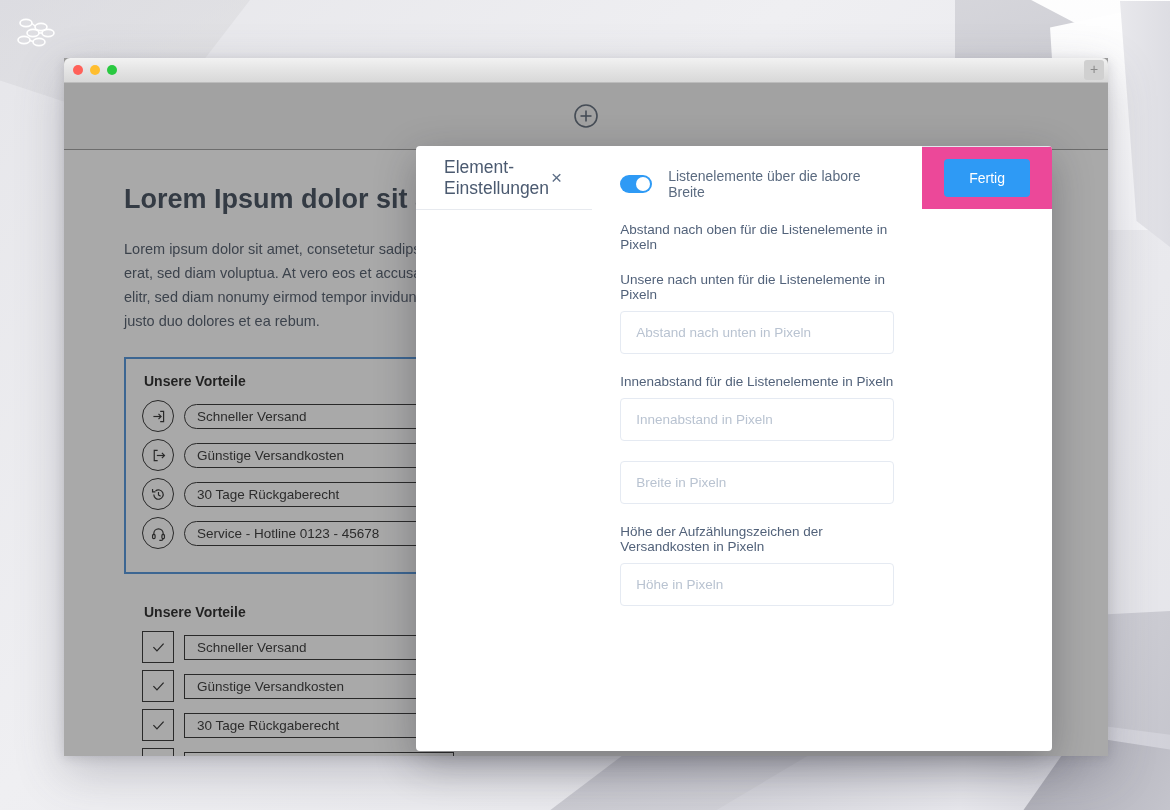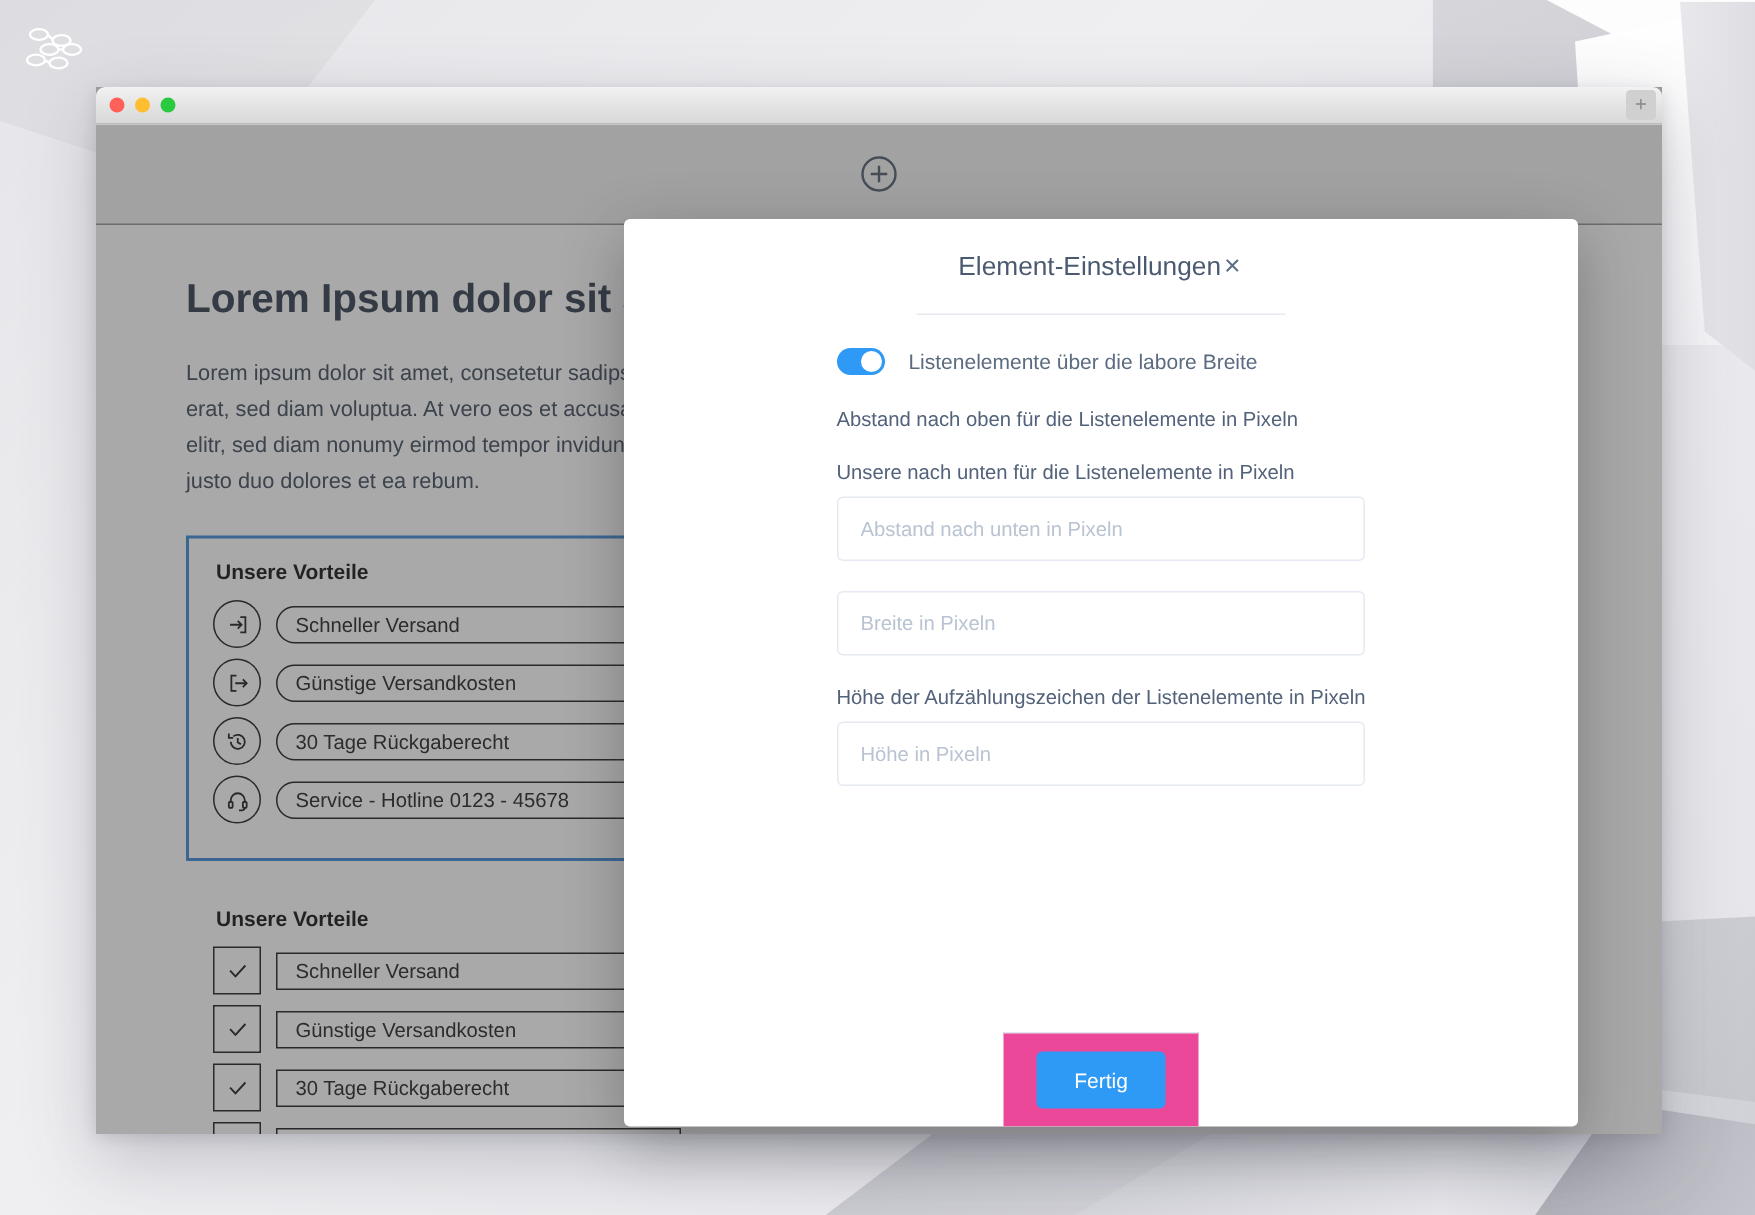--- a/index.html
+++ b/index.html
@@ -214,23 +214,22 @@
   
   #modal {
     position: absolute;
     left: 416px; top: 146px;
     width: 636px; height: 605px;
     background: #ffffff;
     border-radius: 4px;
     box-shadow: 0 12px 42px rgba(30,30,40,.32);
     z-index: 40;
     display: flex;
-    flex-direction: column;
+    flex-direction: row;
     overflow: hidden;
-    align-items: center;
   }
   #modal-head {
     height: 63px;
     flex: 0 0 63px;
     border-bottom: 1px solid #e7eaef;
     display: flex;
     align-items: center;
     padding: 0 28px;
   }
   #modal-title {
@@ -502,27 +501,31 @@
 
     <div class="field">
       <label>Abstand nach oben für die Listenelemente in Pixeln</label>
     </div>
 
     <div class="field">
       <label>Unsere nach unten für die Listenelemente in Pixeln</label>
       <input type="text" placeholder="Abstand nach unten in Pixeln" style="">
     </div>
 
+    <div class="field">
+      <label>Innenabstand für die Listenelemente in Pixeln</label>
+      <input type="text" placeholder="Innenabstand in Pixeln" style="">
+    </div>
 
     <div class="field">
       <input type="text" placeholder="Breite in Pixeln" style="">
     </div>
 
     <div class="field">
-      <label>Höhe der Aufzählungszeichen der Listenelemente in Pixeln</label>
+      <label>Höhe der Aufzählungszeichen der Versandkosten in Pixeln</label>
       <input type="text" placeholder="Höhe in Pixeln" style="">
     </div>
 
   </div>
 
   <div id="modal-foot">
     <button id="done-btn">Fertig</button>
   </div>
 </div>
 

